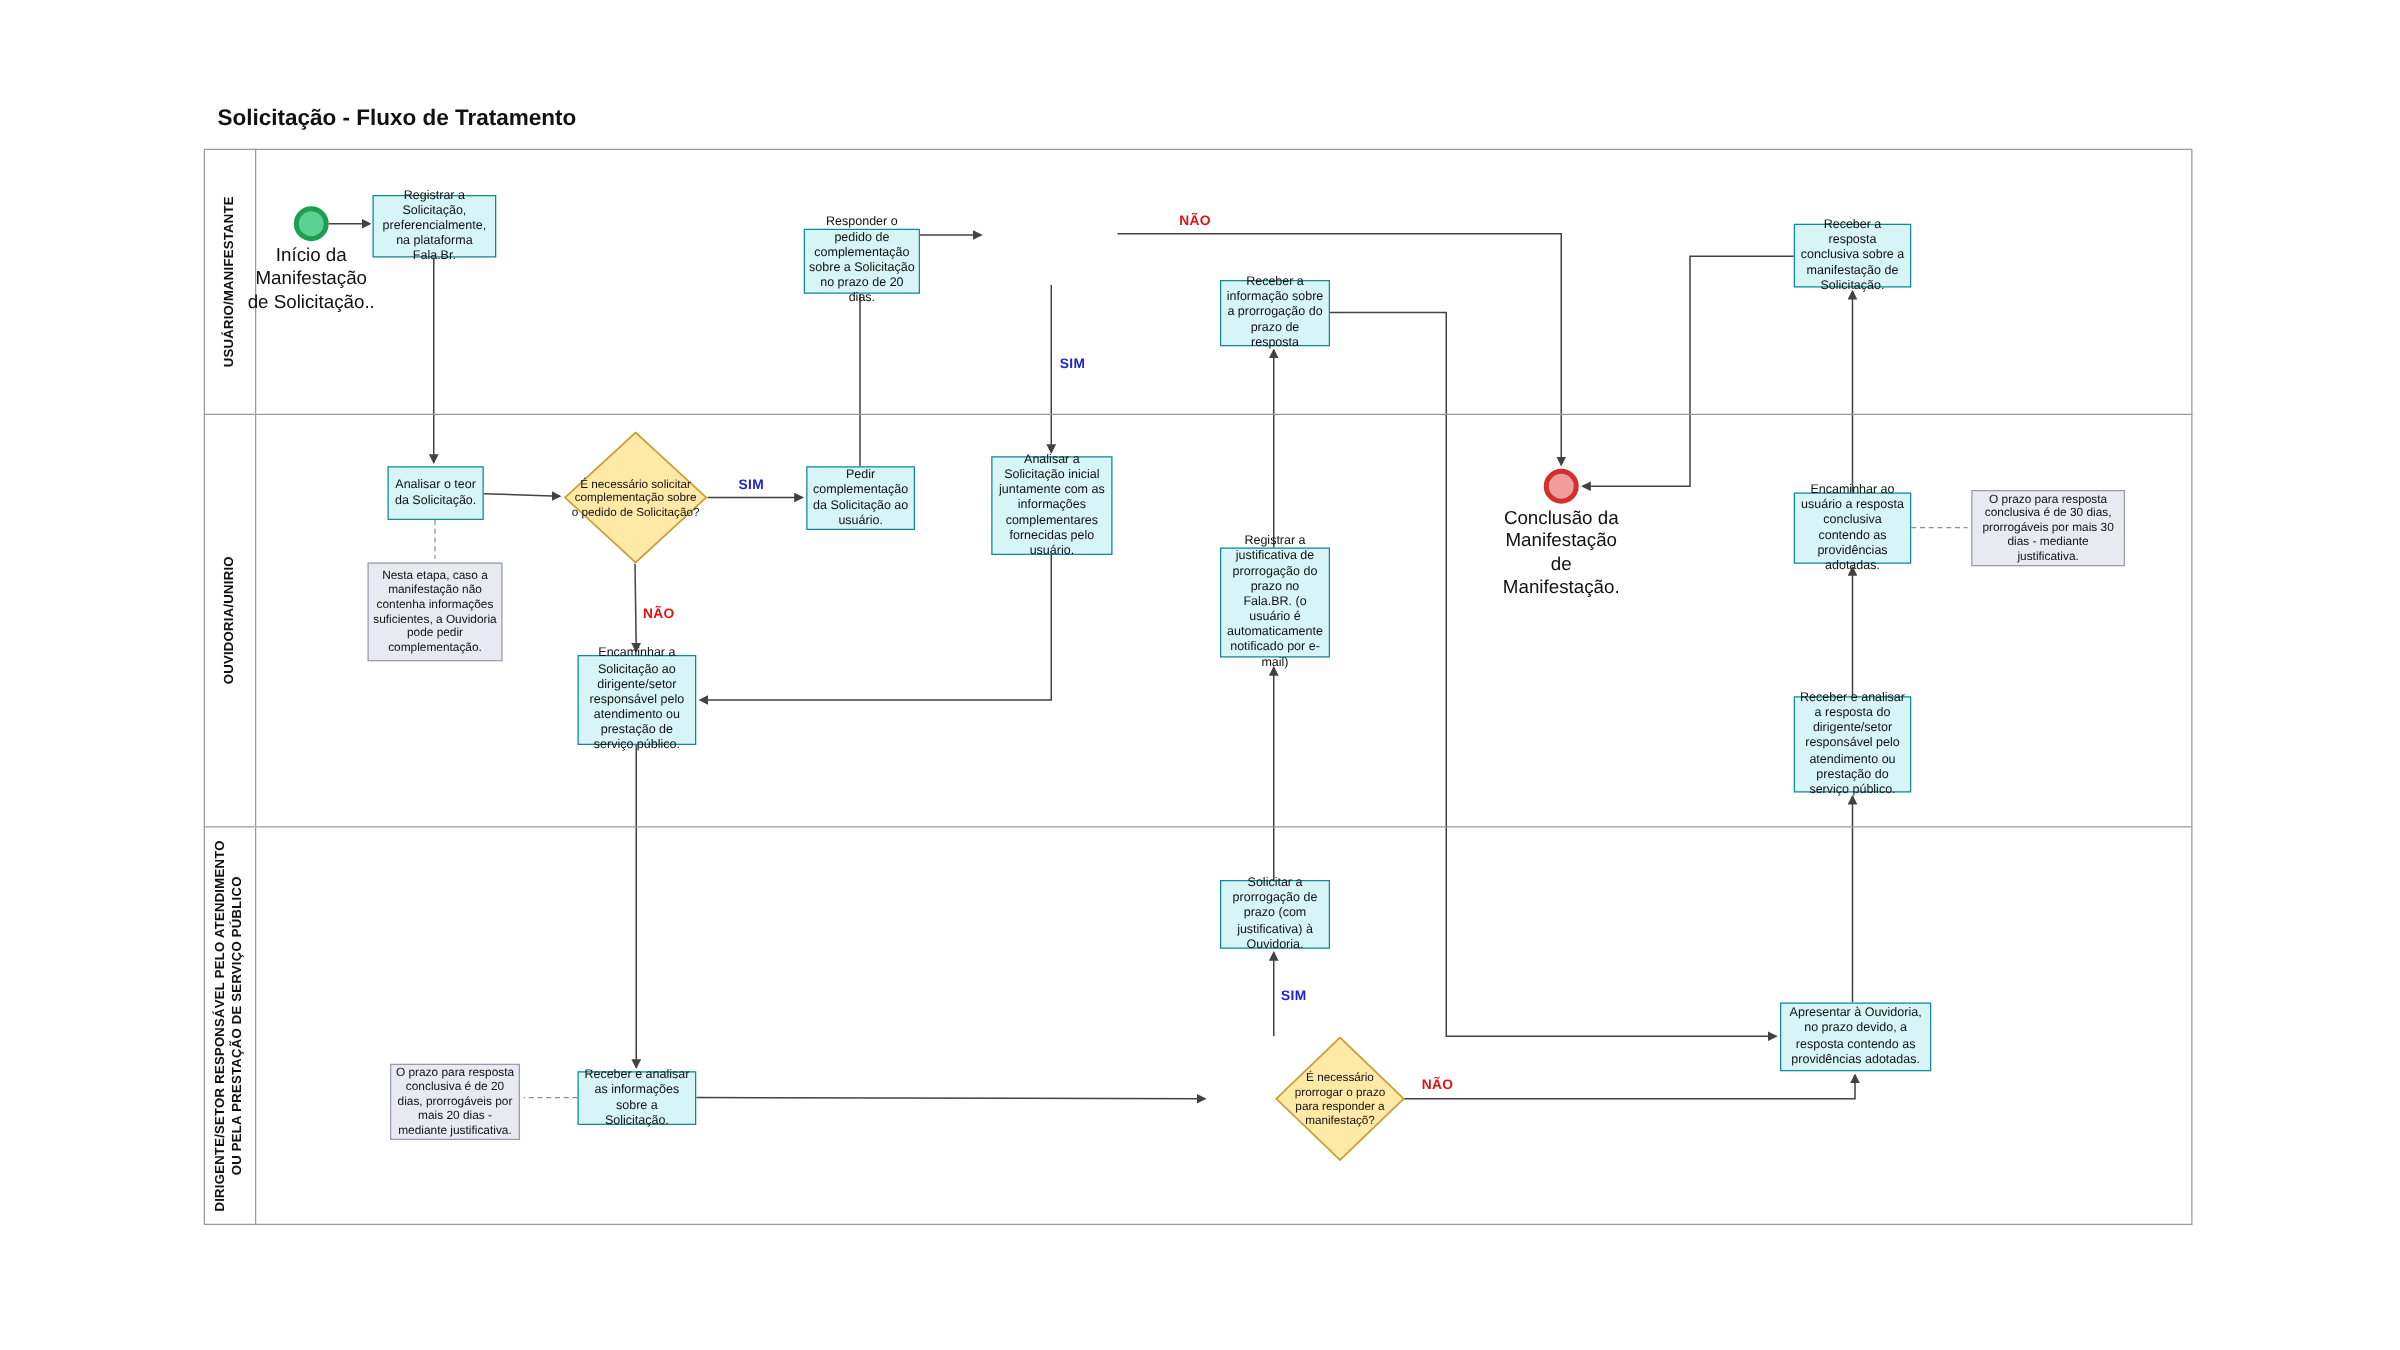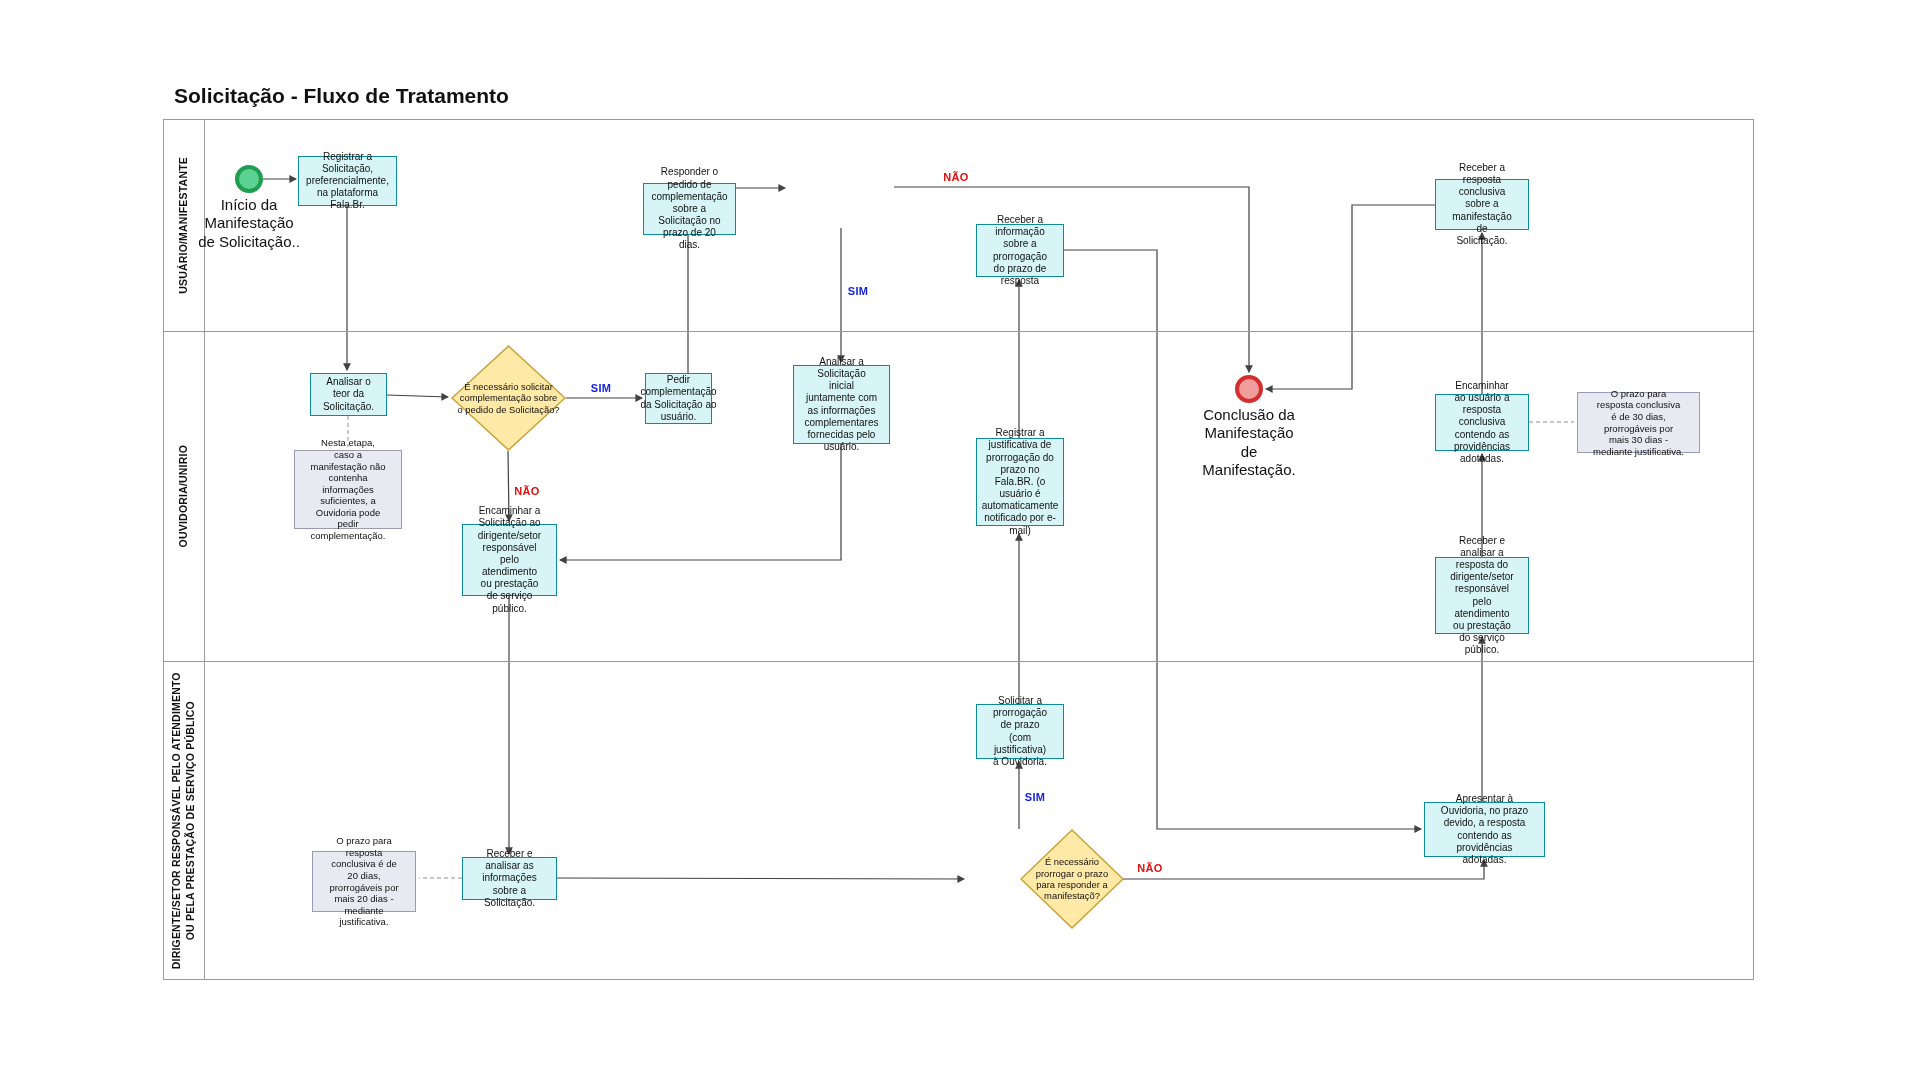--- a/index.html
+++ b/index.html
@@ -1,29 +1,29 @@
 <!DOCTYPE html>
 <html style="--task-fill: #d7f4f7; --task-border: #0f8a96; --note-fill: #e9e9f2; --note-border: #9a9ab0; --gateway-fill: #ffe9a6; --gateway-border: #c7a036; --start-fill: #5cd292; --start-border: #1d9e50; --end-fill: #ef9d9d; --end-border: #d32f2f; --edge: #424242; --frame-border: #9a9a9a; --yes: #1824d8; --no: #e01010; --title-color: #111111;"><head>
 <meta charset="utf-8">
 <style>
   *{margin:0;padding:0;box-sizing:border-box;}
   html,body{width:1920px;height:1080px;background:#ffffff;overflow:hidden;}
   body{position:relative;font-family:"Liberation Sans",sans-serif;color:#111;}
-  .title{position:absolute;left:174px;top:84px;font-size:21px;font-weight:bold;color:var(--title-color,#111);text-align:center;}
+  .title{position:absolute;left:174px;top:84px;font-size:18px;font-weight:bold;color:var(--title-color,#111);text-align:center;}
   .canvas{position:absolute;left:0;top:0;width:1920px;height:1080px;}
   svg.edges{position:absolute;left:0;top:0;pointer-events:none;}
   svg .edge{fill:none;stroke:var(--edge,#424242);stroke-width:1.2;}
   svg .edge.dashed{stroke:#8f8f8f;stroke-width:1;stroke-dasharray:4 3;}
   .frame{position:absolute;border:1px solid var(--frame-border,#9a9a9a);background:transparent;}
   .lane{position:absolute;border-top:1px solid var(--frame-border,#9a9a9a);}
   .lane.first{border-top:none;}
   .lane-label{position:absolute;left:0;top:0;height:100%;border-right:1px solid var(--frame-border,#9a9a9a);display:flex;align-items:center;justify-content:center;overflow:hidden;}
   .lane-label span{writing-mode:vertical-rl;transform:rotate(180deg);font-size:10.5px;font-weight:bold;line-height:1.35;text-align:center;letter-spacing:.2px;max-height:96%;}
   .node{position:absolute;}
-  .node-text{position:absolute;inset:0;display:flex;align-items:center;justify-content:center;text-align:center;font-size:10px;line-height:1.22;padding:2px 15px;}
+  .node-text{position:absolute;inset:0;display:flex;align-items:center;justify-content:center;text-align:center;font-size:10px;line-height:1.22;padding:2px 3px;}
   .node.task{background:var(--task-fill);border:1.5px solid var(--task-border);}
   .node.note{background:var(--note-fill);border:1px solid var(--note-border);}
   .node.note .node-text{font-size:9.5px;}
   .node.gateway .d-outer{position:absolute;inset:0;background:var(--gateway-border);clip-path:polygon(50% 0,100% 50%,50% 100%,0 50%);}
   .node.gateway .d-inner{position:absolute;inset:2px;background:var(--gateway-fill);clip-path:polygon(50% 0,100% 50%,50% 100%,0 50%);}
   .node.gateway .node-text{font-size:9.4px;padding:0 6px;}
   .circle{position:absolute;inset:0;border-radius:50%;}
   .node.start .circle{background:var(--start-fill);border:4px solid var(--start-border);}
   .node.end .circle{background:var(--end-fill);border:4px solid var(--end-border);}
   .node-caption{position:absolute;top:100%;left:50%;transform:translateX(-50%);margin-top:3px;width:104px;text-align:center;font-size:15px;line-height:1.22;}
@@ -104,21 +104,21 @@
       <div class="node-text">Analisar o teor da Solicitação.</div>
     </div>
     <div class="node gateway" style="left: 451px; top: 345px; width: 115px; height: 106px;">
       <div class="d-outer"></div>
       <div class="d-inner"></div>
       <div class="node-text">É necessário solicitar complementação sobre o pedido de Solicitação?</div>
     </div>
     <div class="node note" style="left: 294px; top: 450px; width: 108px; height: 79px;">
       <div class="node-text">Nesta etapa, caso a manifestação não contenha informações suficientes, a Ouvidoria pode pedir complementação.</div>
     </div>
-    <div class="node task" style="left: 645px; top: 373px; width: 67px; height: 51px;">
+    <div class="node task" style="left: 645px; top: 373px; width: 87px; height: 51px;">
       <div class="node-text">Pedir complementação da Solicitação ao usuário.</div>
     </div>
     <div class="node task" style="left: 793px; top: 365px; width: 97px; height: 79px;">
       <div class="node-text">Analisar a Solicitação inicial juntamente com as informações complementares fornecidas pelo usuário.</div>
     </div>
     <div class="node task" style="left: 462px; top: 524px; width: 95px; height: 72px;">
       <div class="node-text">Encaminhar a Solicitação ao dirigente/setor responsável pelo atendimento ou prestação de serviço público.</div>
     </div>
     <div class="node task" style="left: 976px; top: 438px; width: 88px; height: 88px;">
       <div class="node-text">Registrar a justificativa de prorrogação do prazo no Fala.BR. (o usuário é automaticamente notificado por e-mail)</div>

